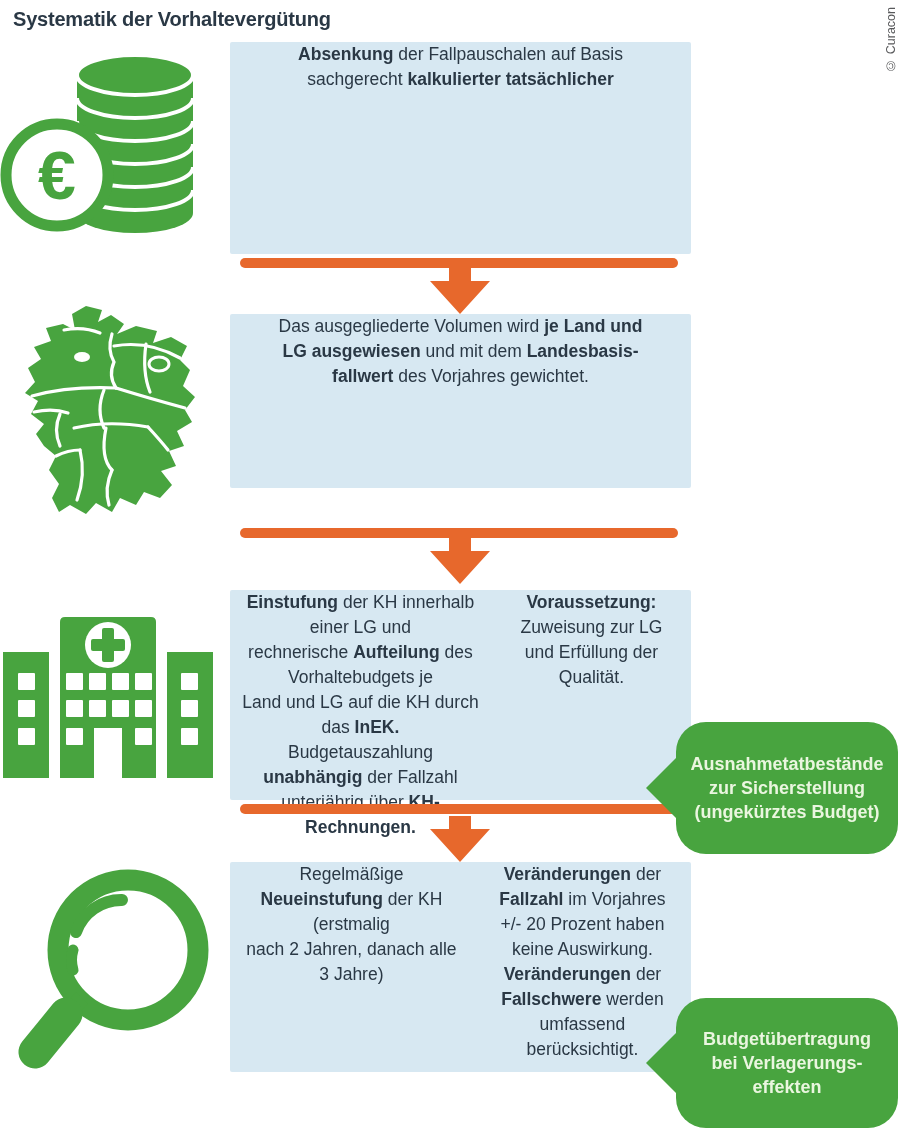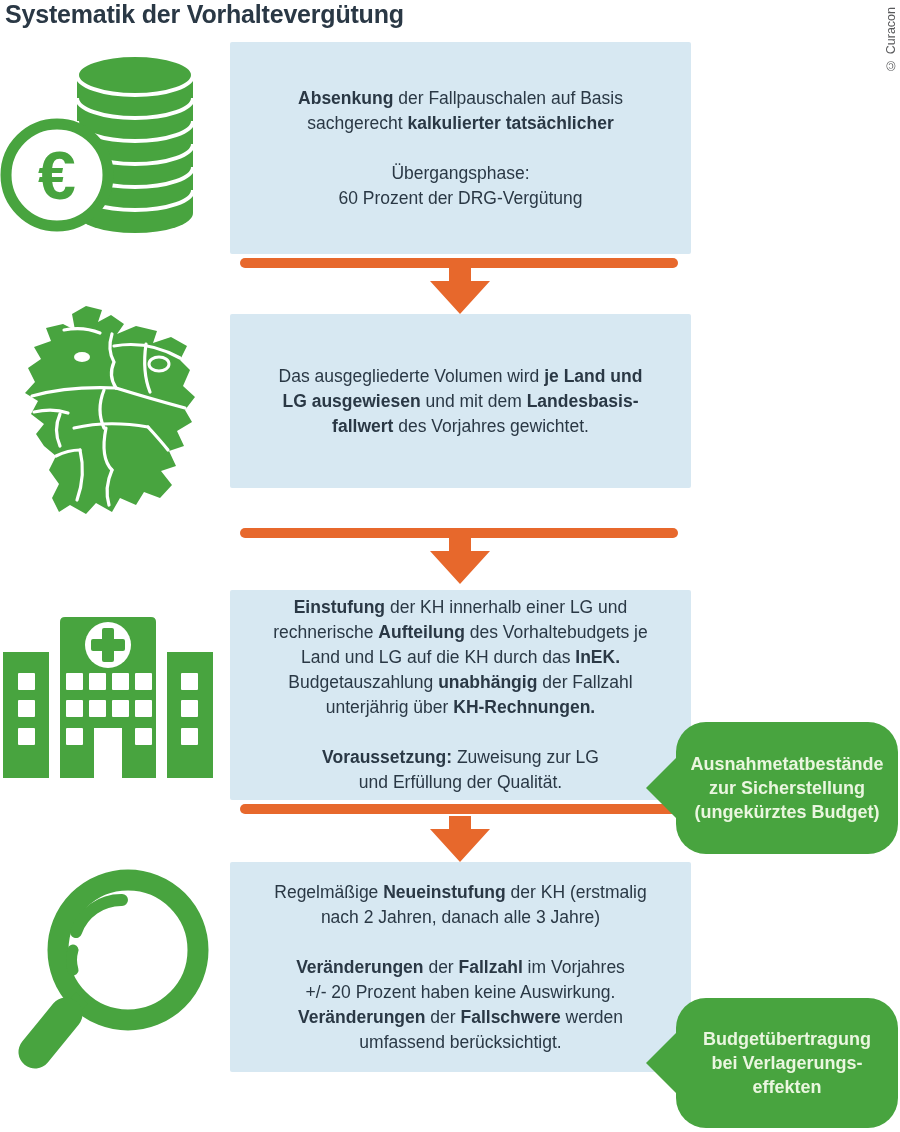--- a/index.html
+++ b/index.html
@@ -3,27 +3,27 @@
 <meta charset="utf-8">
 <style>
   :root{
     --green:#48a43f; --orange:#e7682c; --box:#d7e8f2; --ink:#2a3845;
     --bubble-ink:#eaf6df; --credit:#58595b;
   }
   html,body{margin:0;padding:0;background:#fff;}
   body{width:900px;height:1132px;position:relative;overflow:hidden;
        font-family:"Liberation Sans",sans-serif;color:var(--ink);}
   .canvas{position:absolute;inset:0;}
-  .title{position:absolute;left:5px;top:0;margin:0;font-size:25px;font-weight:bold;
+  .title{position:absolute;left:5px;top:0;margin:8px;font-size:20px;font-weight:bold;
          letter-spacing:-0.2px;color:var(--ink);}
   .credit{position:absolute;top:7px;right:2px;writing-mode:vertical-rl;
           transform:rotate(180deg);font-size:12.5px;color:var(--credit);}
   .box{position:absolute;left:230px;width:461px;background:var(--box);
        font-size:17.5px;line-height:25px;text-align:center;border-radius:2px;
-       display:flex;flex-direction:column;justify-content:center;gap:25px;
+       display:flex;flex-direction:row;justify-content:center;gap:25px;
        padding:0 12px;box-sizing:border-box;}
   .box .para{margin:0;}
   .b{font-weight:bold;}
   .box1{top:42px;height:212px;}
   .box2{top:314px;height:174px;}
   .box3{top:590px;height:210px;justify-content:center;}
   .box4{top:862px;height:210px;}
   .bar{position:absolute;left:240px;width:438px;height:10px;border-radius:5px;
        background:var(--orange);}
   .bar1{top:258px;}.bar2{top:528px;}.bar3{top:804px;}
@@ -131,21 +131,20 @@
       <circle class="gs" cx="118" cy="88" r="70" fill="#fff" stroke-width="21"></circle>
       <path class="gs" d="M66,70 A48,48 0 0 1 112,38" fill="none" stroke-width="12" stroke-linecap="round"></path>
       <path class="gs" d="M63,88 Q60,98 63,108" fill="none" stroke-width="11" stroke-linecap="round"></path>
       <line class="gs" x1="72" y1="136" x2="58" y2="150" stroke-width="16"></line>
       <line class="gs" x1="56" y1="152" x2="25" y2="190" stroke-width="33" stroke-linecap="round"></line>
     </svg>
   </div>
 
   <div class="box box1">
       <div class="para"><span class="b">Absenkung</span><span> der Fallpauschalen auf Basis</span><br><span>sachgerecht </span><span class="b">kalkulierter tatsächlicher</span><br></div>
-      <div class="para"><span>Übergangsphase:</span><br><span>60 Prozent der DRG-Vergütung</span></div>
     </div>
   <div class="box box2">
       <div class="para"><span>Das ausgegliederte Volumen wird </span><span class="b">je Land und</span><br><span class="b">LG ausgewiesen</span><span> und mit dem </span><span class="b">Landesbasis-</span><br><span class="b">fallwert</span><span> des Vorjahres gewichtet.</span></div>
     </div>
   <div class="box box3">
       <div class="para"><span class="b">Einstufung</span><span> der KH innerhalb einer LG und</span><br><span>rechnerische </span><span class="b">Aufteilung</span><span> des Vorhaltebudgets je</span><br><span>Land und LG auf die KH durch das </span><span class="b">InEK.</span><br><span>Budgetauszahlung </span><span class="b">unabhängig</span><span> der Fallzahl</span><br><span>unterjährig über </span><span class="b">KH-Rechnungen.</span></div>
       <div class="para"><span class="b">Voraussetzung:</span><span> Zuweisung zur LG</span><br><span>und Erfüllung der Qualität.</span></div>
     </div>
   <div class="box box4">
       <div class="para"><span>Regelmäßige </span><span class="b">Neueinstufung</span><span> der KH (erstmalig</span><br><span>nach 2 Jahren, danach alle 3 Jahre)</span></div>

